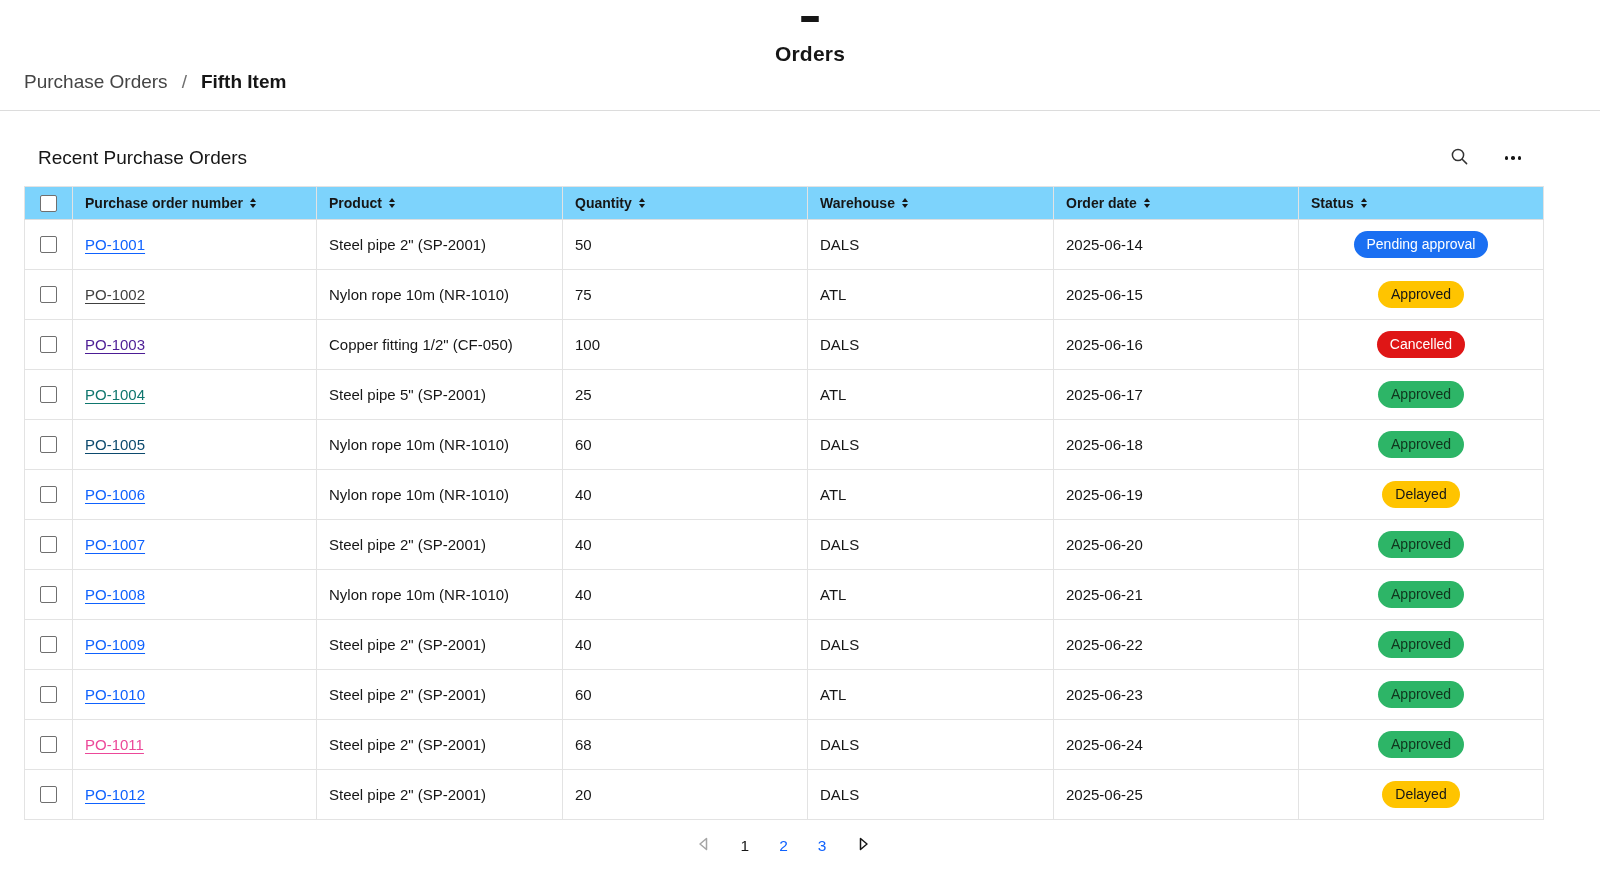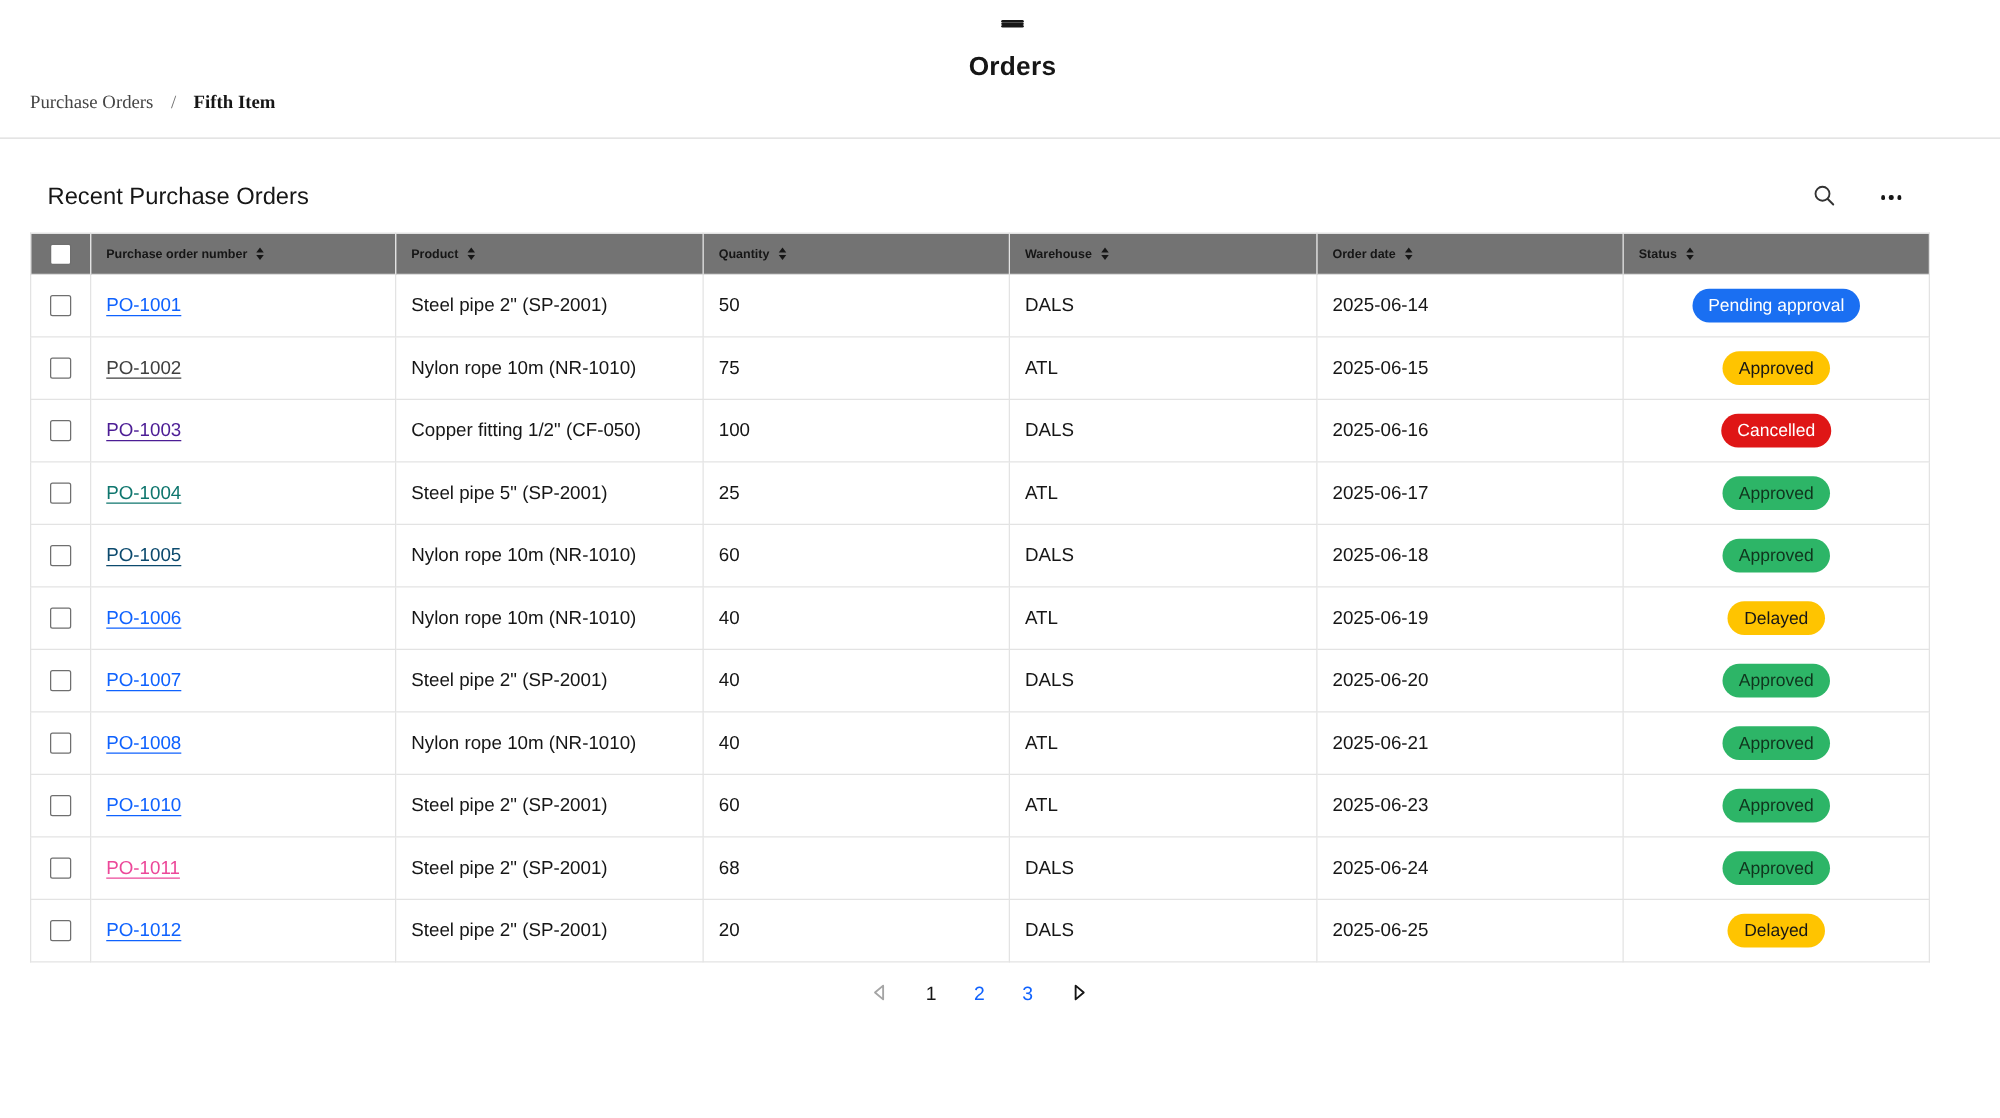--- a/index.html
+++ b/index.html
@@ -12,40 +12,40 @@
     overflow:hidden;
   }
 
   
   .top-bar { display:flex; align-items:center; gap:20px; padding:16px 0 0 20px; height:44px;flex-direction:column; }
   .hamburger { width:18px; height:14px; display:flex; flex-direction:column; justify-content:space-between; cursor:pointer; }
   .hamburger span { display:block; height:2px; background:#161616; border-radius:1px; }
   .app-title { font-size:21px; font-weight:600; letter-spacing:0.2px; }
 
   
-  .breadcrumb { display:flex; align-items:center; gap:14px; margin:28px 0 0 24px; font-size:15px; height:20px;font-family:Liberation Serif, serif; }
+  .breadcrumb { display:flex; align-items:center; gap:14px; margin:28px 0 0 24px; font-size:19px; height:20px; }
   .crumb { color:#454545; cursor:pointer; }
   .crumb-sep { color:#6f6f6f; }
   .crumb-current { color:#161616; font-weight:700; }
 
   .page-divider { border:none; border-top:1px solid #dcdcdc; margin:18px 0 0 0; }
 
   
   .content { width:1519px; margin-left:24px;margin-top:31px; }
   .section-header { display:flex; align-items:center; justify-content:space-between; margin-top:28px; height:32px; }
   .section-title { font-size:19px; font-weight:500; padding-left:14px; }
   .section-actions { display:flex; align-items:center; gap:28px; padding-right:18px; }
   .icon-btn { background:none; border:none; padding:4px; cursor:pointer; display:flex; align-items:center; }
   .dots { display:flex; gap:3px; }
   .dots i { width:3.5px; height:3.5px; background:#161616; border-radius:50%; }
 
   
   table { border-collapse:collapse; width:1519px; margin-top:12px; table-layout:fixed; font-size:15px; }
   th, td { border:1px solid #e3e3e3; padding:0 12px; text-align:left; vertical-align:middle; }
-  thead th { background:#737373; height:33px; font-size:10px; font-weight:700; border-bottom:1px solid #dedede; }
+  thead th { background:#7dd3fc; height:33px; font-size:14px; font-weight:700; border-bottom:1px solid #dedede; }
   tbody td { height:50px; background:#ffffff; }
   col.c-check { width:48px; }
   col.c-po { width:244px; }
   col.c-prod { width:246px; }
   col.c-qty { width:245px; }
   col.c-wh { width:246px; }
   col.c-date { width:245px; }
   col.c-status { width:245px; }
 
   .th-inner { display:flex; align-items:center; }
@@ -288,20 +288,33 @@
       <td><a class="po-link" style="color: rgb(15, 98, 254);">PO-1008</a></td>
       <td>Nylon rope 10m (NR-1010)</td>
       <td>40</td>
       <td>ATL</td>
       <td>2025-06-21</td>
       <td class="status-cell">
         <span class="badge" style="background: rgb(45, 181, 103); color: rgb(16, 52, 29);">Approved</span>
       </td>
     </tr>
 
+    <tr>
+      <td class="check-cell">
+        <div class="checkbox"></div>
+      </td>
+      <td><a class="po-link" style="color: rgb(15, 98, 254);">PO-1009</a></td>
+      <td>Steel pipe 2" (SP-2001)</td>
+      <td>40</td>
+      <td>DALS</td>
+      <td>2025-06-22</td>
+      <td class="status-cell">
+        <span class="badge" style="background: rgb(45, 181, 103); color: rgb(16, 52, 29);">Approved</span>
+      </td>
+    </tr>
 
     <tr>
       <td class="check-cell">
         <div class="checkbox"></div>
       </td>
       <td><a class="po-link" style="color: rgb(15, 98, 254);">PO-1010</a></td>
       <td>Steel pipe 2" (SP-2001)</td>
       <td>60</td>
       <td>ATL</td>
       <td>2025-06-23</td>

